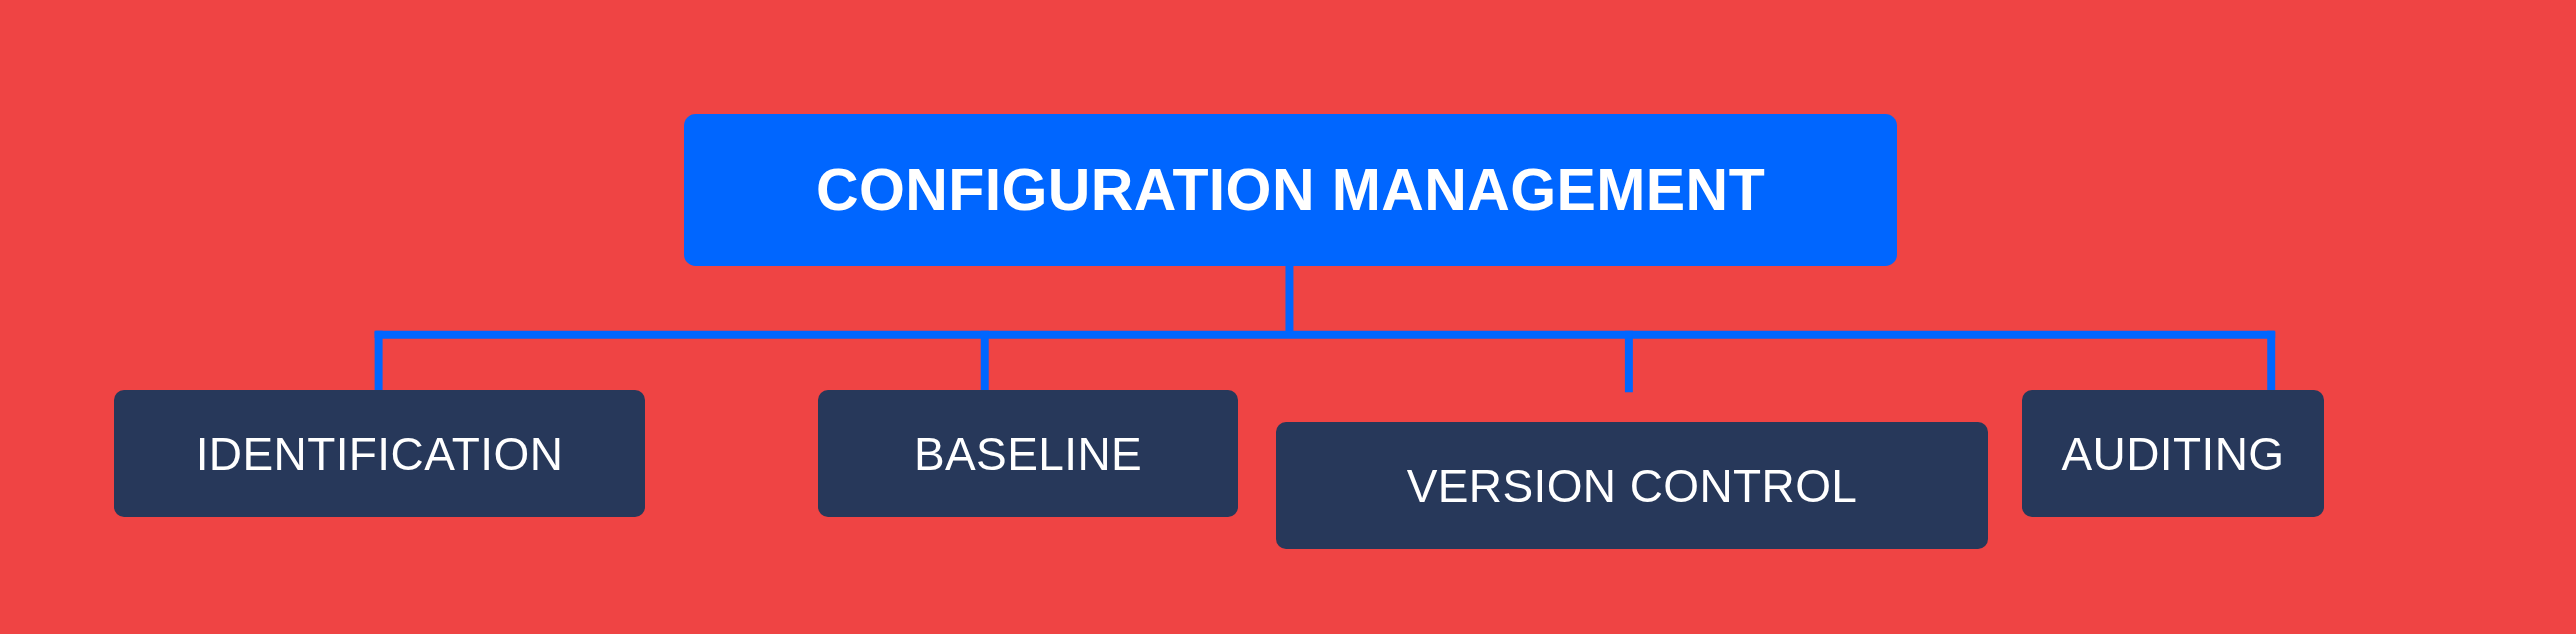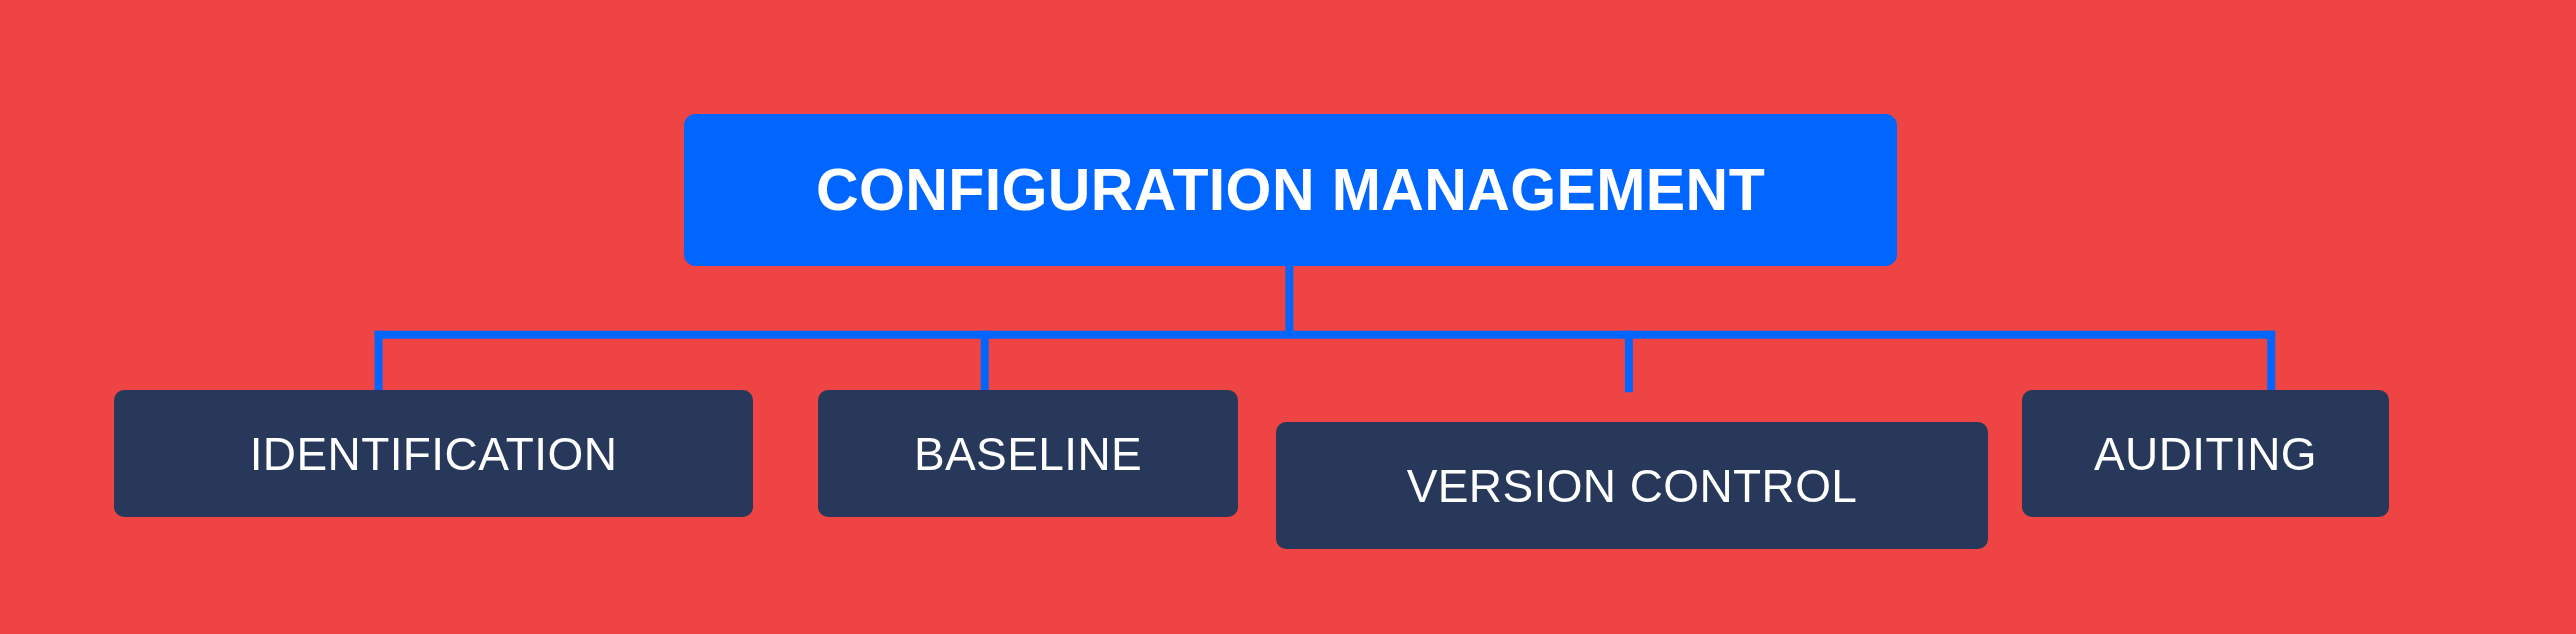--- a/index.html
+++ b/index.html
@@ -78,24 +78,24 @@
     top: 390px;
     height: 127px;
   }
   .node-child .node-label {
     font-size: 46px;
     font-weight: 400;
     letter-spacing: 0.4px;
     line-height: 1;
   }
 
-  #node-child-0 { left: 114px;  width: 639px; }
+  #node-child-0 { left: 114px;  width: 531px; }
   #node-child-1 { left: 818px; width: 420px; text-align: center; }
   #node-child-2 { left: 1276px; width: 712px; margin-top: 32px; }
-  #node-child-3 { left: 2022px; width: 367px; }
+  #node-child-3 { left: 2022px; width: 302px; }
 </style>
 </head>
 <body>
 
 <div id="diagram-canvas">
 
   <svg id="connector-layer" viewBox="0 0 3558 876" width="2576" height="634" xmlns="http://www.w3.org/2000/svg">
 
     <rect x="1775.5" y="360" width="11" height="103" fill="#0066ff"></rect>
 

